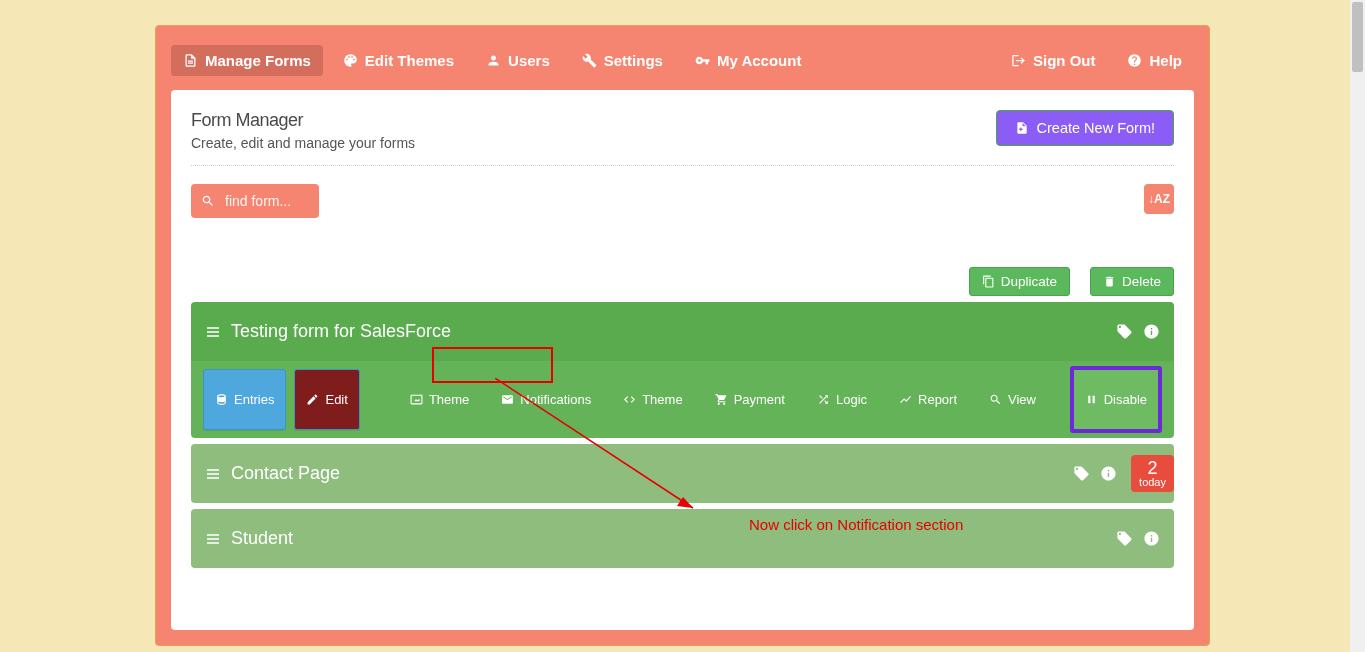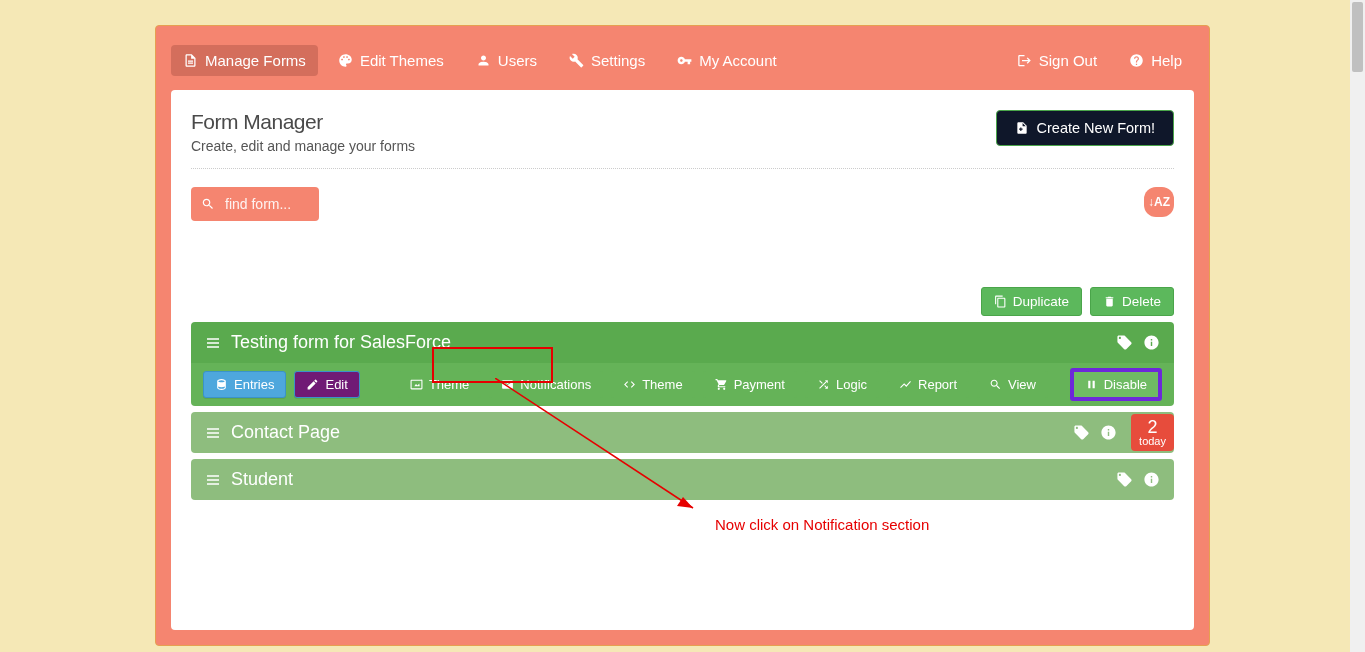--- a/index.html
+++ b/index.html
@@ -41,52 +41,52 @@
 .nav-left, .nav-right { display: flex; gap: 8px; }
 .nav-item {
   display: inline-flex;
   align-items: center;
   gap: 7px;
   color: #fff;
   font-size: 15px;
   padding: 7px 12px;
   border-radius: 4px;
   cursor: pointer;
-  font-weight: 400;
+  font-weight: 700;
 }
 .nav-item.active {
   background: #d46e5c;
 }
 .nav-item svg { width: 15px; height: 15px; fill: #fff; }
 .content-card {
   background: #fff;
   border-radius: 4px;
   padding: 20px 20px 40px 20px;
   min-height: 540px;
 }
 .page-head {
   display: flex;
   justify-content: space-between;
   align-items: flex-start;
   border-bottom: 1px dotted #ccc;
   padding-bottom: 14px;
 }
 .page-title {
-  font-size: 21px;
+  font-size: 18px;
   color: #4a4a4a;
   font-weight: 500;
   letter-spacing: -0.5px;
 }
 .page-sub {
   font-size: 14px;
   color: #555;
   margin-top: 4px;
 }
 .btn-green {
-  background: #0f172a;
+  background: #8b5cf6;
   border: 1px solid #4aa54a;
   color: #fff;
   font-size: 14.5px;
   padding: 9px 18px;
   border-radius: 4px;
   display: inline-flex;
   align-items: center;
   gap: 8px;
   cursor: pointer;
   font-weight: 500;
@@ -131,43 +131,43 @@
 .search-icon {
   position: absolute;
   left: 10px; top: 50%;
   transform: translateY(-50%);
   width: 14px; height: 14px;
   fill: #fff;
 }
 .sort-btn {
   background: #f58570;
   width: 30px; height: 30px;
-  border-radius: 12px;
+  border-radius: 4px;
   display: inline-flex;
   align-items: center;
   justify-content: center;
   cursor: pointer;
   color: #fff;
   font-size: 12px;
   font-weight: 600;
 }
 .action-row {
   display: flex;
   justify-content: flex-end;
-  gap: 8px;
-  margin-top: 66px;
+  gap: 20px;
+  margin-top: 49px;
   margin-bottom: 6px;
 }
 .form-row {
   margin-bottom: 6px;
 }
 .form-header {
   background: #5aaa4e;
   color: #fff;
-  padding: 10px 14px;
+  padding: 19px 14px;
   border-radius: 4px 4px 0 0;
   display: flex;
   align-items: center;
   justify-content: space-between;
 }
 .form-header.muted { background: #8ebd7e; border-radius: 4px; }
 .form-header-left {
   display: flex;
   align-items: center;
   gap: 10px;
@@ -205,33 +205,33 @@
   gap: 8px;
   border-radius: 0 0 4px 4px;
 }
 .toolbar-spacer { flex: 1; }
 .tb-btn {
   display: inline-flex;
   align-items: center;
   gap: 6px;
   color: #fff;
   font-size: 13px;
-  padding: 5px 11px;
+  padding: 22px 11px;
   border-radius: 3px;
   cursor: pointer;
   background: #65b358;
   border: 1px solid transparent;
 }
 .tb-btn svg { width: 13px; height: 13px; fill: #fff; }
 .tb-btn.blue {
   background: #4ea7dd;
   border: 1px solid #3a93c9;
   box-shadow: 0 1px 0 rgba(0,0,0,0.08);
 }
-.tb-btn.blue.edit { background: #701a75; }
+.tb-btn.blue.edit { background: #7f1d1d; }
 .tb-btn.disable-btn {
   background: #6fbb63;
   border: 4px solid #6d28d9;
 }
 .annotation-box {
   position: absolute;
   border: 2px solid #e60000;
   pointer-events: none;
 }
 .annotation-arrow {
@@ -471,13 +471,13 @@
 
     </div>
   </div>
 </div>
 
 <div class="annotation-box" style="left:432px; top:347px; width:121px; height:36px;"></div>
 <svg class="annotation-arrow" style="left:495px; top:378px; width:210px; height:140px;" viewBox="0 0 210 140">
   <line x1="0" y1="0" x2="198" y2="130" stroke="#e60000" stroke-width="1.5"></line>
   <polygon points="198,130 188,119 182,128" fill="#e60000"></polygon>
 </svg>
-<div class="annotation-text" style="left:715px; top:516px;">Now click on Notification section</div>
+<div class="annotation-text" style="left:749px; top:516px;">Now click on Notification section</div>
 
 </body></html>

